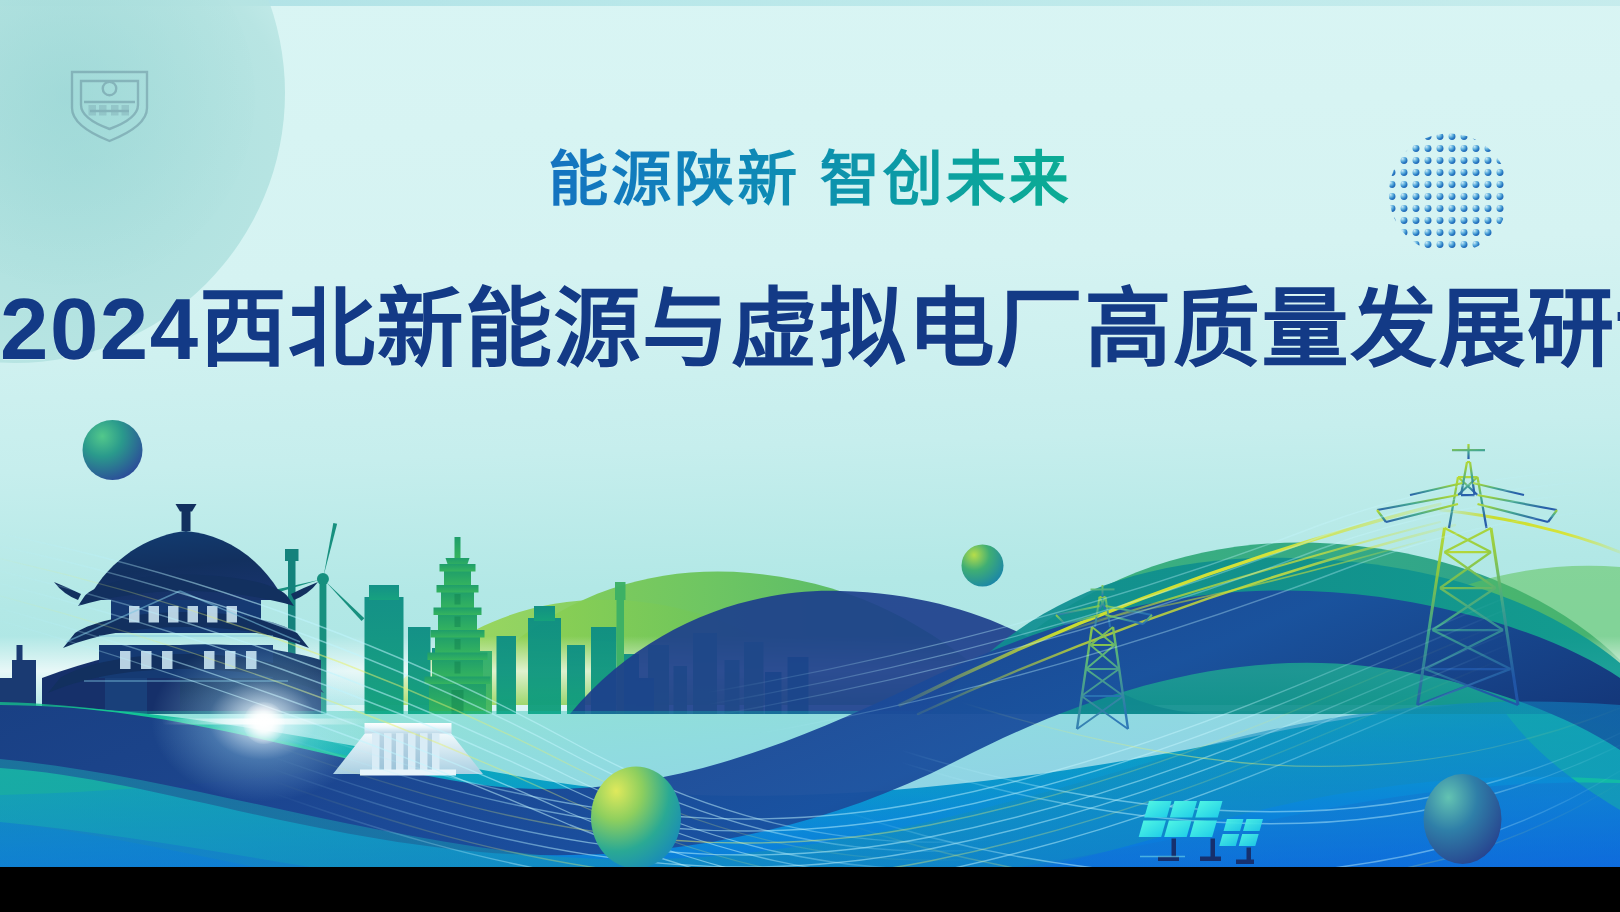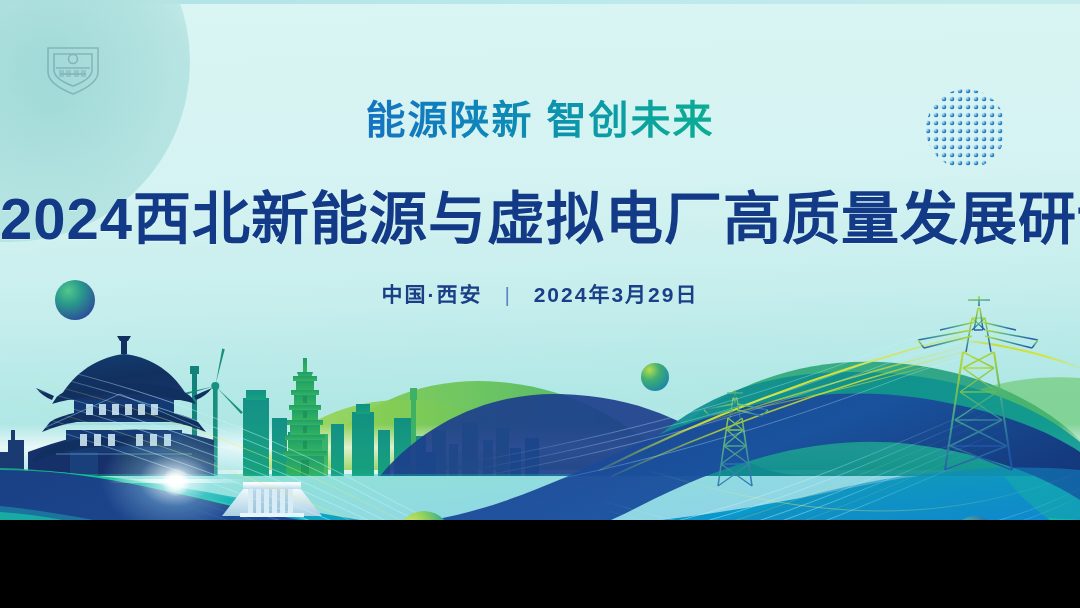--- a/index.html
+++ b/index.html
@@ -1,21 +1,21 @@
 <!DOCTYPE html>
 <html lang="zh-CN"><head>
 <meta charset="utf-8">
 <title>Conference Banner</title>
 <style>
   html,body{margin:0;padding:0;background:#000;}
   body{font-family:"Liberation Sans","DejaVu Sans",sans-serif;}
 
   #banner{
     position:relative;
-    width:1080px;height:520px;
+    width:1080px;height:578px;
     overflow:hidden;
     background:#d6f4f3;
     user-select:none;
   }
 
   
   .sky{
     position:absolute;left:0;top:0;width:1080px;height:470px;
     background:linear-gradient(178deg,#d9f5f4 0%,#d5f3f2 38%,#c6eeed 62%,#b2e8e6 80%,#a8e4e3 100%);
   }
@@ -739,19 +739,14 @@
       <ellipse cx="975" cy="546" rx="26" ry="30" fill="url(#s4)"></ellipse>
     </svg>
   </div>
 
   <div class="glow"></div>
   <div class="glow-streak"></div>
   <div class="glow-core"></div>
 
   <div class="tagline">能源陕新  智创未来</div>
   <div class="maintitle">2024西北新能源与虚拟电厂高质量发展研讨会</div>
-  <div class="subtitle">
-    <span>中国·西安</span>
-    <span class="sep">|</span>
-    <span>2024年3月29日</span>
-  </div>
 
 </div>
 
 </body></html>

